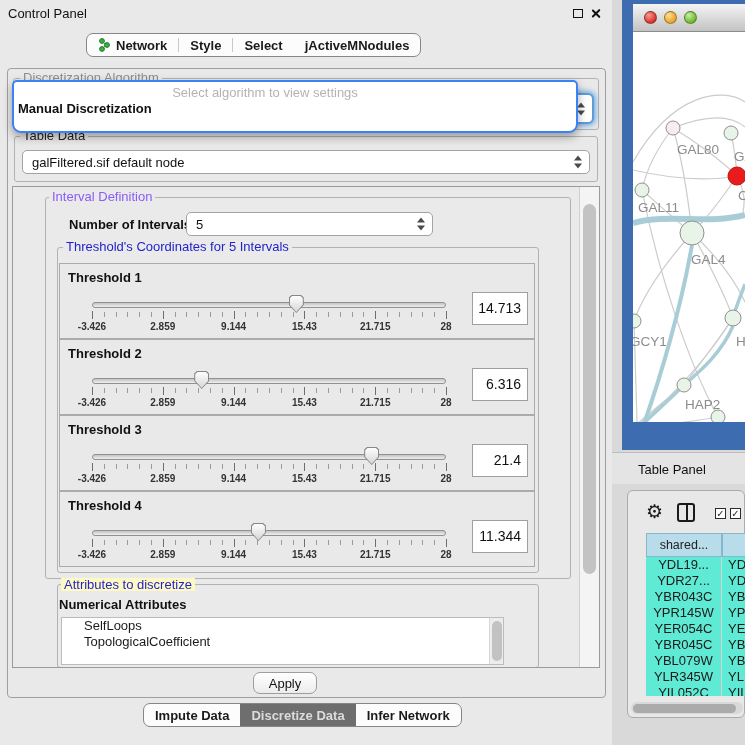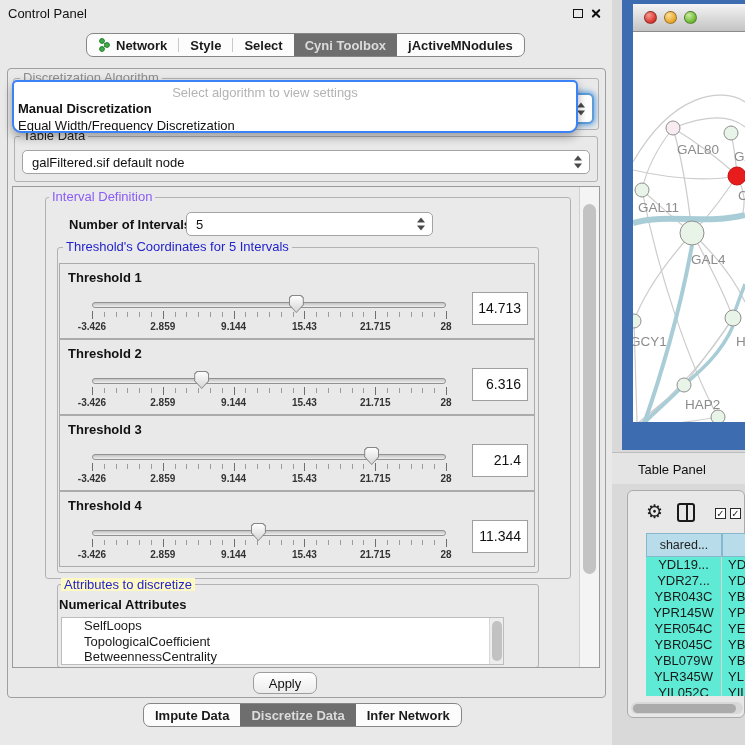--- a/index.html
+++ b/index.html
@@ -100,40 +100,36 @@
       <span>Network</span>
     </div>
     <div class="tabsep"></div>
     <div class="tab">
         <span>Style</span>
       </div>
     <div class="tabsep"></div>
     <div class="tab">
         <span>Select</span>
       </div>
-    <div class="tab sel">
-        <span>Cyni Toolbox</span>
-      </div>
     <div class="tab">
         <span>jActiveMNodules</span>
       </div>
   </div>
 
   <div class="abs" id="mainpanel"></div>
 
   <div class="group" style="left:13px;top:78px;width:586px;height:52px"></div>
   <div class="grouplabel glabel-gray" style="left:20px;top:71px">Discretization Algorithm</div>
   <div class="abs" id="focuscombo">
       <span class="spinner"></span>
     </div>
 
   <div class="abs" id="popup">
     <div class="prompt">Select algorithm to view settings</div>
     <div class="opt b" style="top:19px">Manual Discretization</div>
-    <div class="opt" style="top:36px">Equal Width/Frequency Discretization</div>
   </div>
 
   <div class="group" style="left:14px;top:136px;width:584px;height:46px"></div>
   <div class="grouplabel glabel-dark" style="left:20px;top:129px">Table Data</div>
   <div class="combo" style="left:22px;top:150px;width:568px;height:24px">
     <span>galFiltered.sif default node</span>
     <span class="spinner"></span>
   </div>
 
   <div class="abs" id="settings">
@@ -233,21 +229,20 @@
         </div>
       </div>
 
     <div class="group" style="left:44px;top:397px;width:482px;height:84px"></div>
     <div class="grouplabel glabel-blue" style="left:48px;top:391px;background:#fef9c3">Attributes to discretize</div>
     <div class="boldlabel" style="left:46px;top:410px">Numerical Attributes</div>
     <div class="abs" id="attrlist">
       <div id="attritems">
           <div class="item">SelfLoops</div>
           <div class="item">TopologicalCoefficient</div>
-          <div class="item">BetweennessCentrality</div>
         </div>
       <div id="listscroll">
           <div class="vthumb"></div>
         </div>
     </div>
     <div id="vscroll">
         <div class="vthumb"></div>
       </div>
   </div>
 

